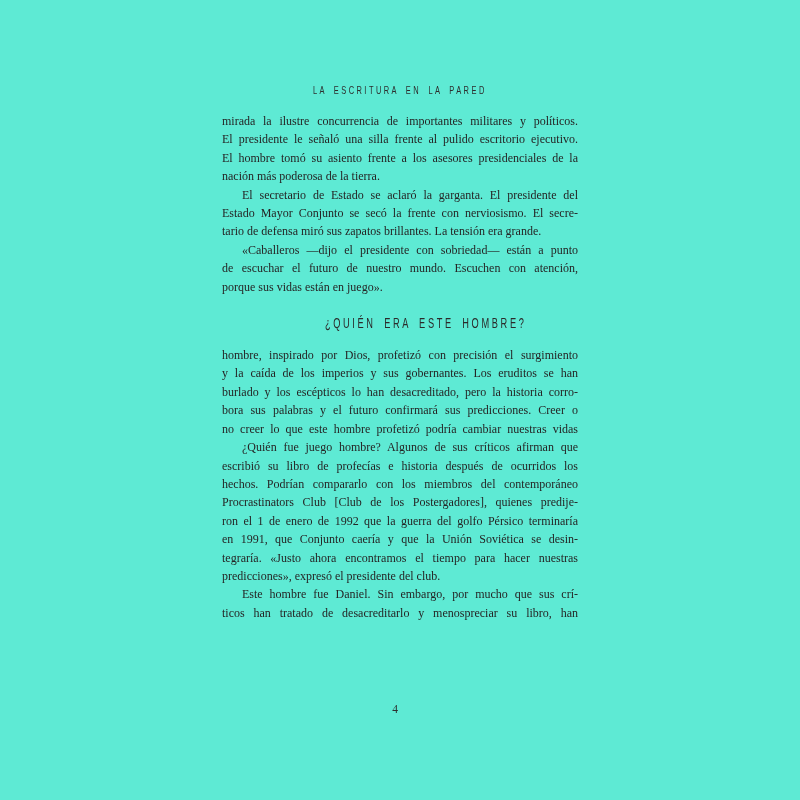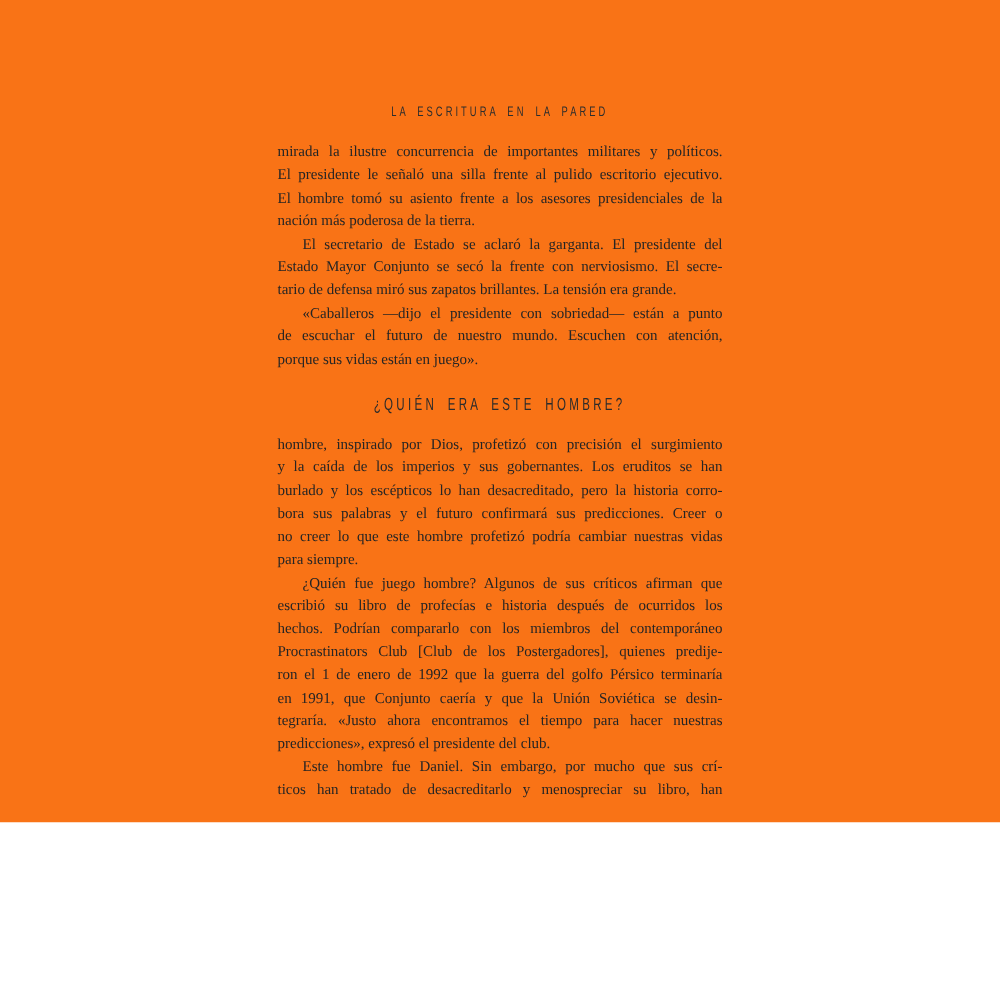--- a/index.html
+++ b/index.html
@@ -3,22 +3,22 @@
 <meta charset="utf-8">
 <style>
   html, body {
     margin: 0;
     padding: 0;
     background: #ffffff;
   }
   #canvas {
     position: relative;
     width: 800px;
-    height: 658px;
-    background: #f97316;
+    height: 800px;
+    background: #5eead4;
     overflow: hidden;
     font-family: "Liberation Serif", "DejaVu Serif", serif;
   }
   
   #running-header {
     position: absolute;
     top: 83px;
     left: 222px;
     width: 356px;
     text-align: center;
@@ -52,21 +52,21 @@
     text-align-last: justify;
     text-justify: inter-word;
   }
   .line.last {
     text-align: center;
     text-align-last: left;
   }
   .line.indent { text-indent: 20px; }
   
   #section-heading {
-    text-align: center;
+    text-align: right;
     margin: 20px 0 14px 0;
     line-height: 15px;
   }
   #section-heading .hdg {
     display: inline-block;
     font-family: "Liberation Sans", "DejaVu Sans", sans-serif;
     font-size: 14px;
     font-weight: 400;
     letter-spacing: 4px;
     word-spacing: 5px;
@@ -119,21 +119,20 @@
       <span class="hdg">¿QUIÉN ERA ESTE HOMBRE?</span>
     </div>
 
     <div id="block-b">
         <div class="paragraph">
           <div class="line">hombre, inspirado por Dios, profetizó con precisión el surgimiento</div>
           <div class="line">y la caída de los imperios y sus gobernantes. Los eruditos se han</div>
           <div class="line">burlado y los escépticos lo han desacreditado, pero la historia corro-</div>
           <div class="line">bora sus palabras y el futuro confirmará sus predicciones. Creer o</div>
           <div class="line">no creer lo que este hombre profetizó podría cambiar nuestras vidas</div>
-          <div class="line last">para siempre.</div>
         </div>
         <div class="paragraph">
           <div class="line indent">¿Quién fue juego hombre? Algunos de sus críticos afirman que</div>
           <div class="line">escribió su libro de profecías e historia después de ocurridos los</div>
           <div class="line">hechos. Podrían compararlo con los miembros del contemporáneo</div>
           <div class="line">Procrastinators Club [Club de los Postergadores], quienes predije-</div>
           <div class="line">ron el 1 de enero de 1992 que la guerra del golfo Pérsico terminaría</div>
           <div class="line">en 1991, que Conjunto caería y que la Unión Soviética se desin-</div>
           <div class="line">tegraría. «Justo ahora encontramos el tiempo para hacer nuestras</div>
           <div class="line last">predicciones», expresó el presidente del club.</div>

